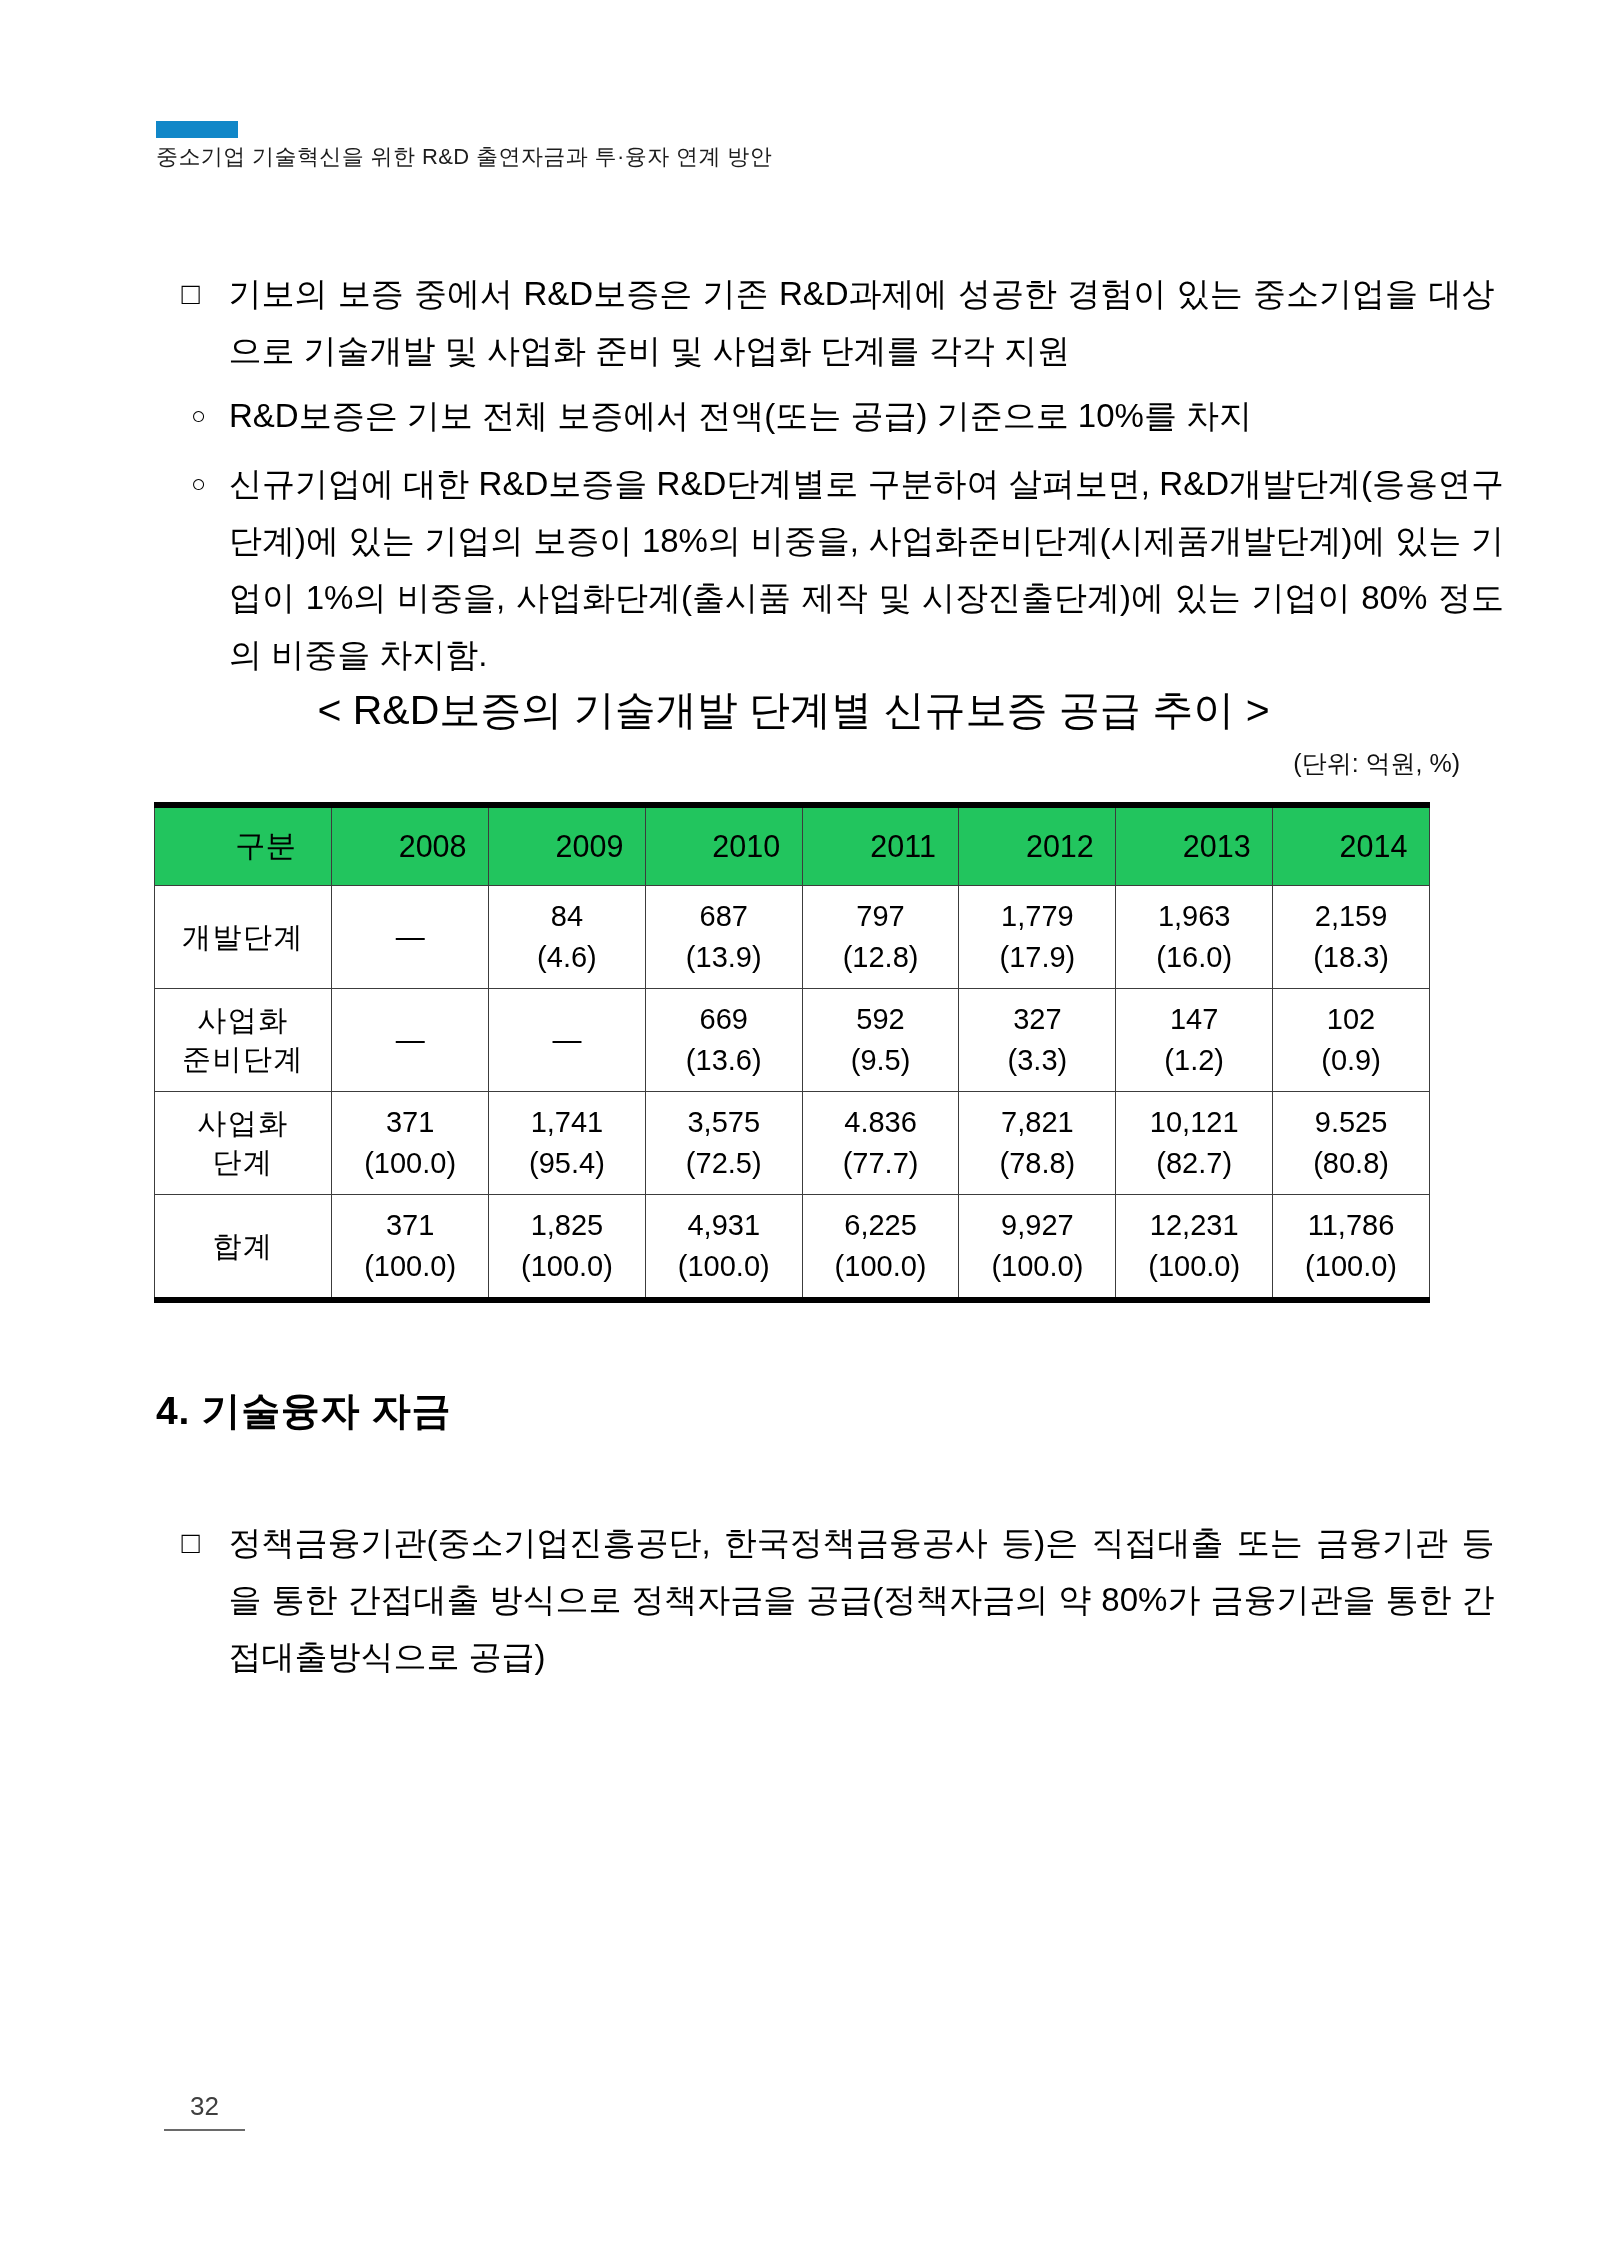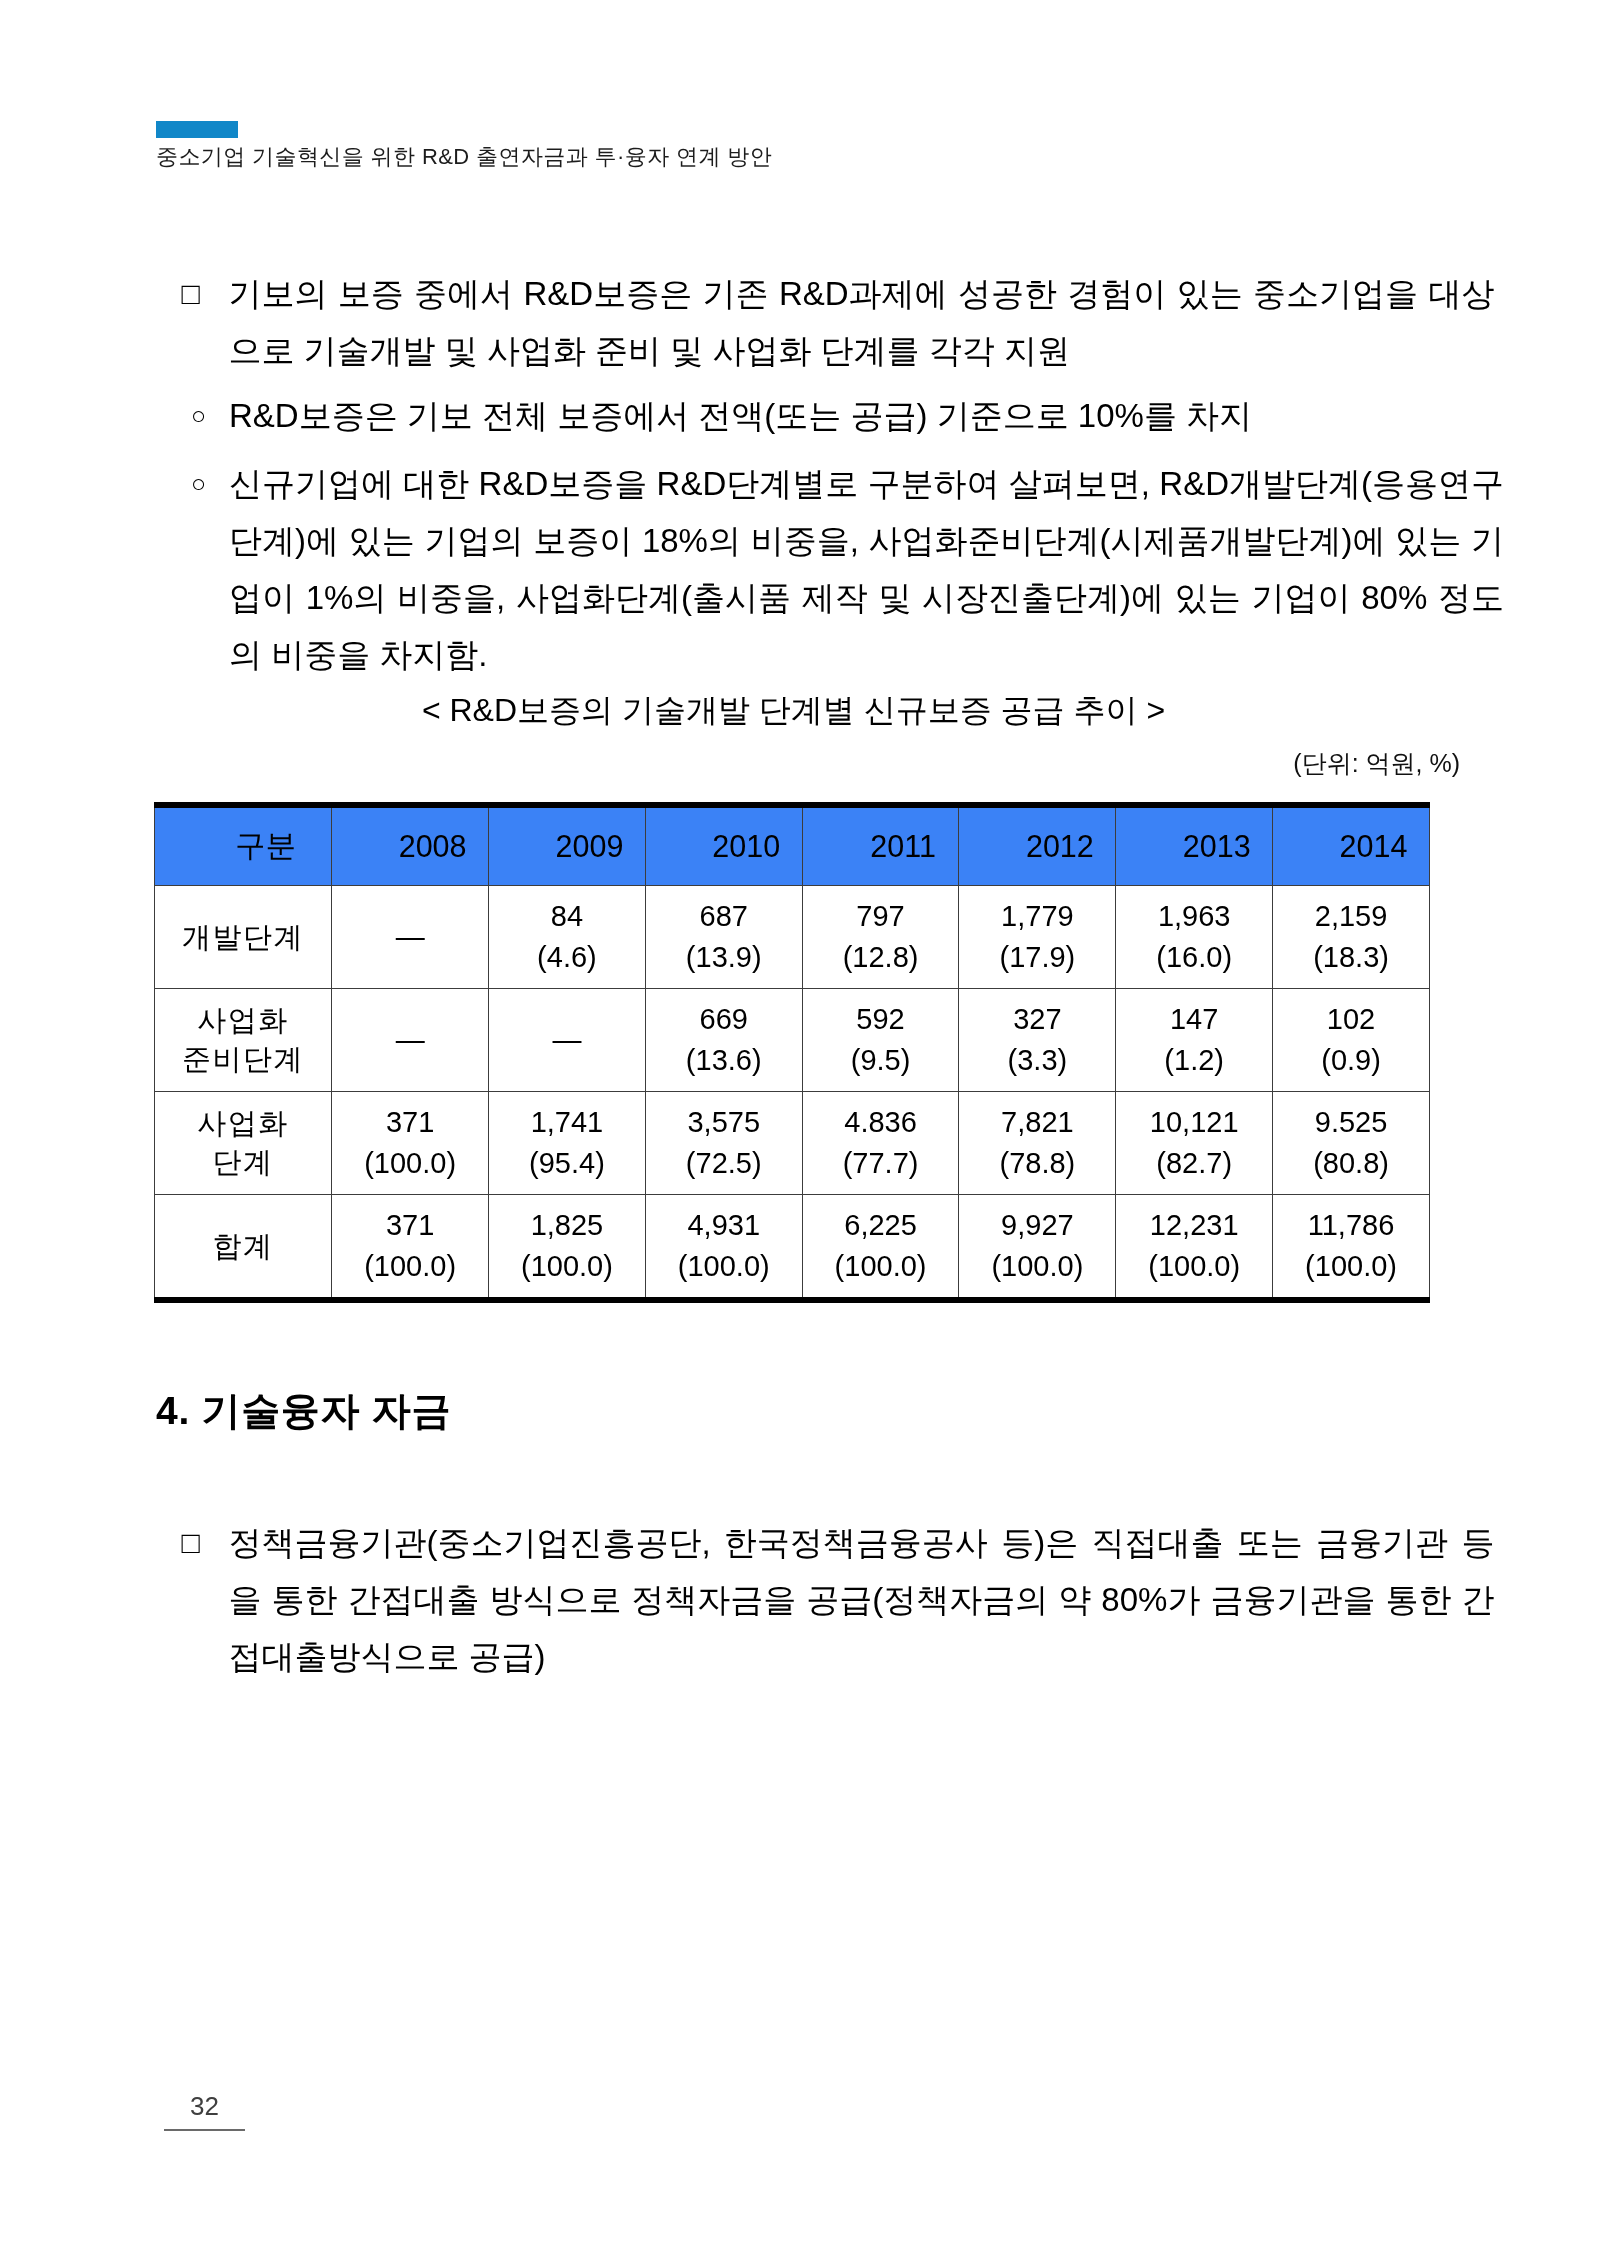--- a/index.html
+++ b/index.html
@@ -38,41 +38,41 @@
   .b-circle .marker { width:38px; font-size:25px; }
   .bullet .btext { flex:1 1 auto; }
 
   .bullet-1 { top:265px; }
   .bullet-2 { top:387px; width:1313px; }
   .bullet-3 { top:455px; }
 
   
   .tbl-caption {
     position:absolute; left:156px; top:688px; width:1275px;
-    text-align:center; font-size:32px; line-height:44px;
+    text-align:center; font-size:41px; line-height:44px;
   }
   .unit-note {
     position:absolute; left:160px; top:746px; width:1300px;
     text-align:right; font-size:25px; line-height:35px; color:#111;
   }
 
   
   .table-wrap { position:absolute; left:154px; top:802px; width:1276px; }
   table.data {
     width:100%; border-collapse:collapse; table-layout:fixed;
     border-top:6.5px solid #000;
     border-bottom:6.5px solid #000;
   }
   table.data th, table.data td {
     border:1.5px solid #3c3c3c;
     text-align:center; vertical-align:middle;
     padding:0;
   }
   table.data thead th {
-    background:#3b82f6;
+    background:#22c55e;
     height:77px;
     font-size:30.5px; font-weight:normal;padding-left:45px;
   }
   table.data tbody td { height:102px; font-size:29px; }
   td.row-label {
     white-space:pre-line; line-height:39px; letter-spacing:1.5px;
     font-size:29px;
   }
   .cv, .cp { display:block; line-height:41px; }
   col.c-label { width:13.9%; }

